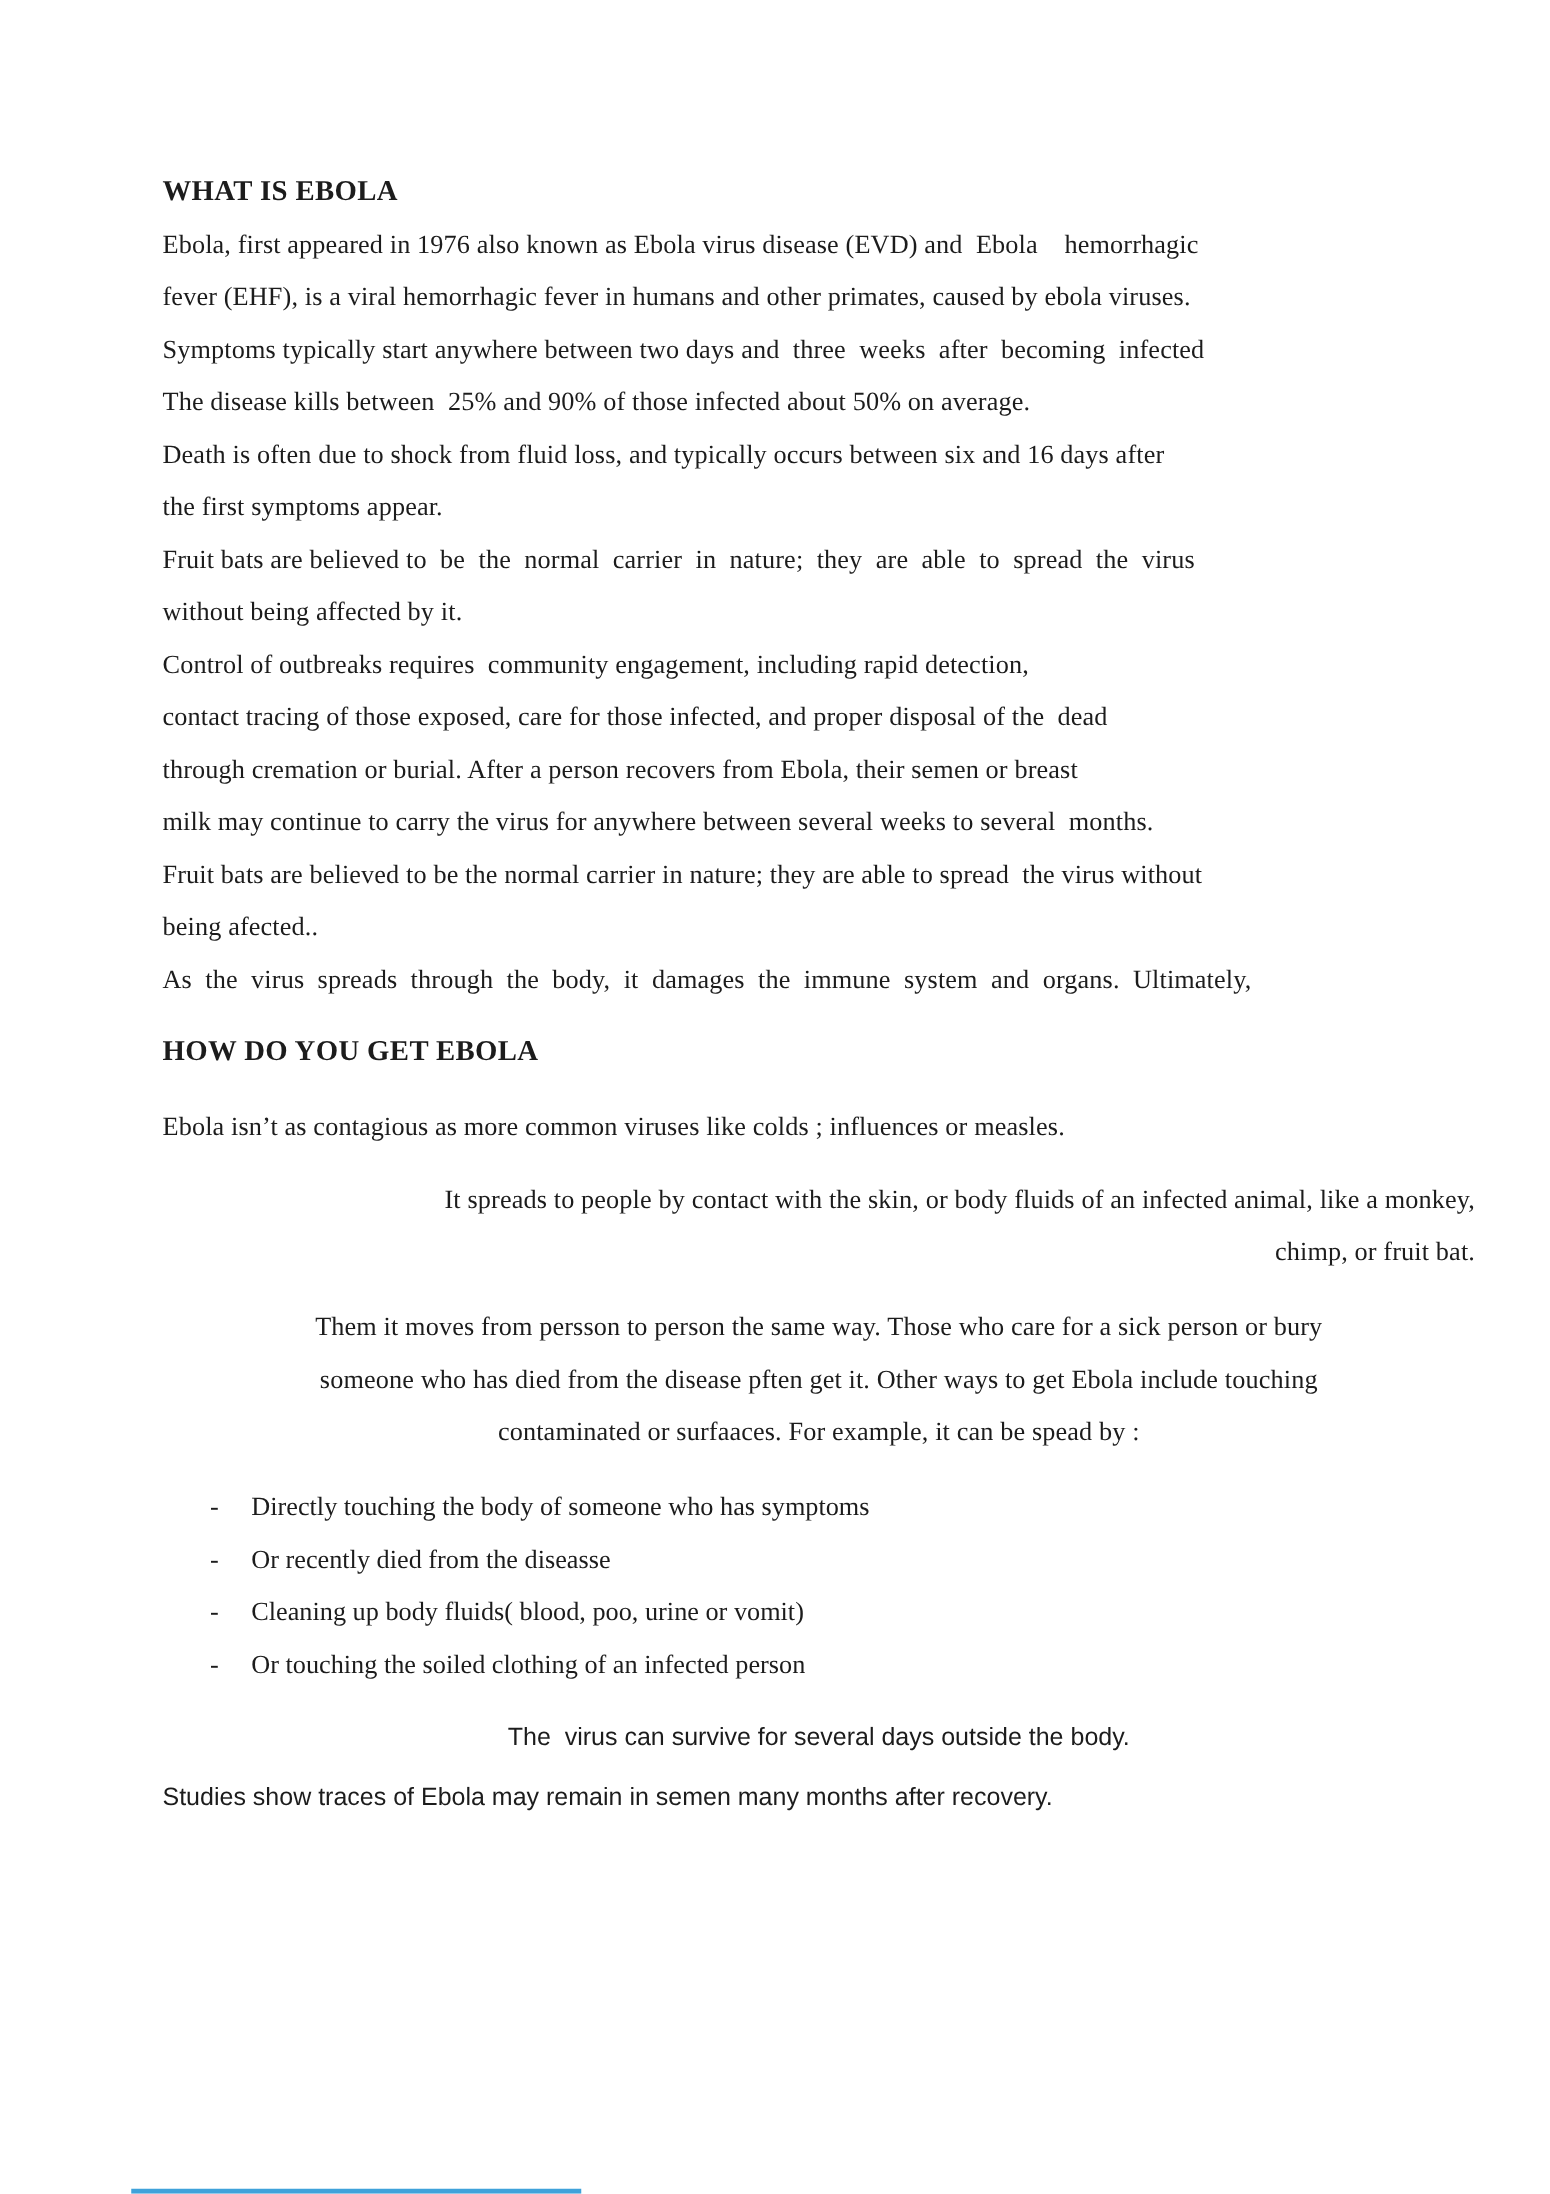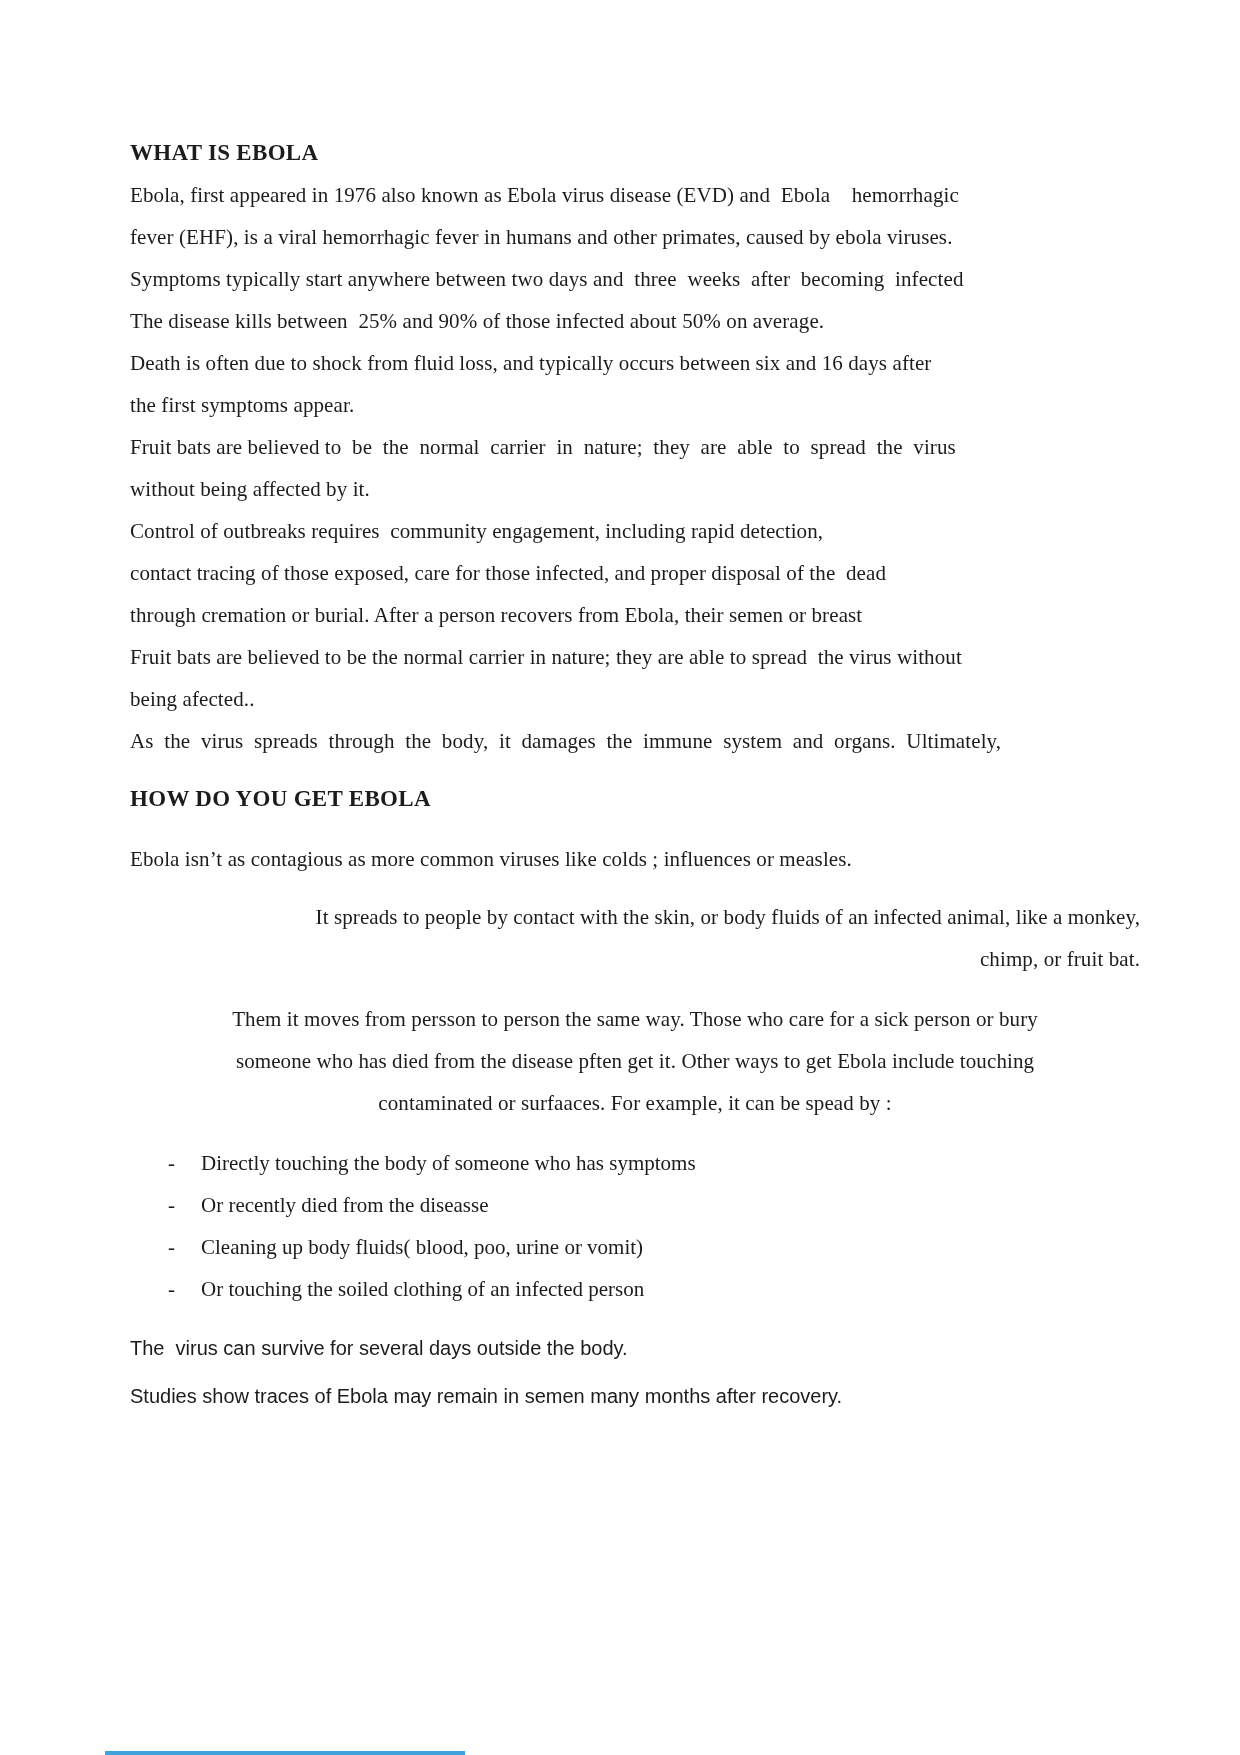--- a/index.html
+++ b/index.html
@@ -13,21 +13,21 @@
     position: relative;
     overflow: hidden;
     font-family: "Liberation Serif", "DejaVu Serif", serif;
     color: #1c1c1c;
   }
   .page {
     position: absolute;
     top: 0; left: 0;
     width: 1240px;
     height: 1755px;
-    padding: 132px 100px 0 130px;
+    padding: 132px 60px 0 130px;
     box-sizing: border-box;
   }
   .heading {
     font-family: "Liberation Serif", "DejaVu Serif", serif;
     font-weight: bold;
     font-size: 23px;
     line-height: 42px;
     letter-spacing: 0.3px;
     white-space: pre-wrap;
   }
@@ -56,21 +56,21 @@
   .bullet-row .btxt {
     white-space: pre-wrap;
   }
   .footer-line {
     font-family: "Liberation Sans", "DejaVu Sans", sans-serif;
     font-size: 20px;
     line-height: 42px;
     white-space: pre-wrap;
     letter-spacing: 0px;
   }
-  .f1 { margin-top: 17px; }
+  .f1 { margin-top: 17px; text-align: center; }
   .f2 { margin-top: 6px; }
   .bottom-line {
     position: absolute;
     left: 105px;
     bottom: 0px;
     width: 360px;
     height: 4px;
   }
 </style>
 </head>
@@ -85,20 +85,21 @@
     <div class="bline">fever (EHF), is a viral hemorrhagic fever in humans and other primates, caused by ebola viruses.</div>
     <div class="bline">Symptoms typically start anywhere between two days and  three  weeks  after  becoming  infected</div>
     <div class="bline">The disease kills between  25% and 90% of those infected about 50% on average.</div>
     <div class="bline">Death is often due to shock from fluid loss, and typically occurs between six and 16 days after</div>
     <div class="bline">the first symptoms appear.</div>
     <div class="bline">Fruit bats are believed to  be  the  normal  carrier  in  nature;  they  are  able  to  spread  the  virus</div>
     <div class="bline">without being affected by it.</div>
     <div class="bline">Control of outbreaks requires  community engagement, including rapid detection,</div>
     <div class="bline">contact tracing of those exposed, care for those infected, and proper disposal of the  dead</div>
     <div class="bline">through cremation or burial. After a person recovers from Ebola, their semen or breast</div>
+    <div class="bline">milk may continue to carry the virus for anywhere between several weeks to several  months.</div>
     <div class="bline">Fruit bats are believed to be the normal carrier in nature; they are able to spread  the virus without</div>
     <div class="bline">being afected..</div>
     <div class="bline">As  the  virus  spreads  through  the  body,  it  damages  the  immune  system  and  organs.  Ultimately,</div>
   </div>
 
   <div class="heading h2">HOW DO YOU GET EBOLA</div>
 
   <div class="bline p1">Ebola isn’t as contagious as more common viruses like colds ; influences or measles.</div>
 
   <div class="p2">

